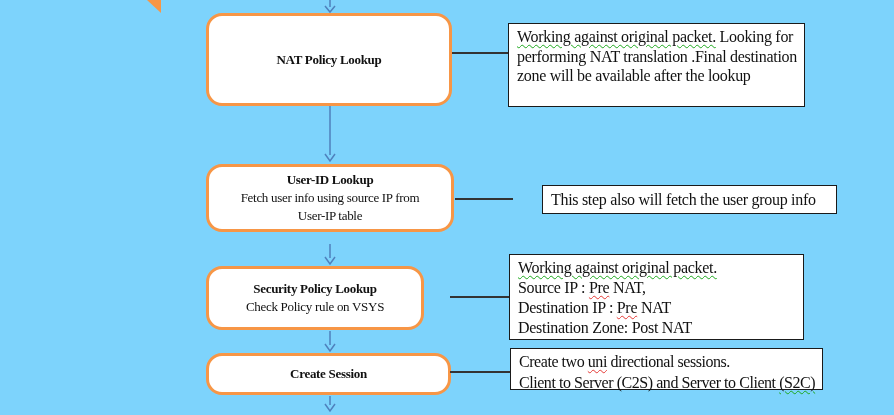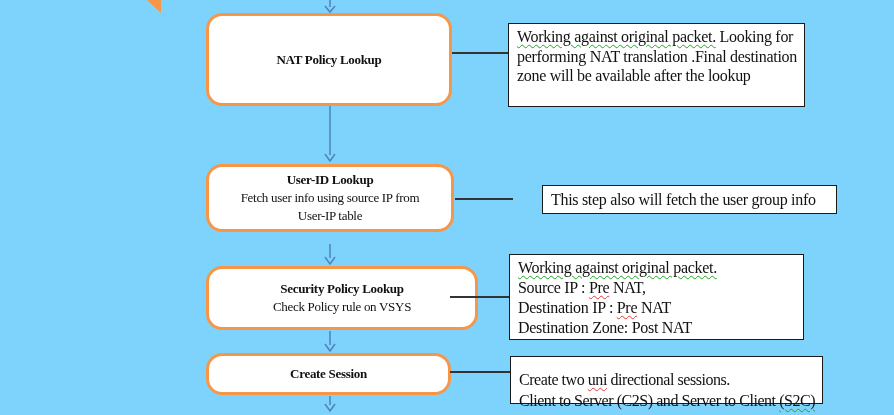--- a/index.html
+++ b/index.html
@@ -31,39 +31,39 @@
     align-items: center;
     text-align: center;
     font-size: 13px;
     line-height: 18px;
     letter-spacing: -0.3px;
     color: #111;
   }
   .step .step-title { font-weight: 700; }
   .step-0 { left: 206px; top: 13px;  width: 246px; height: 93px; }
   .step-1 { left: 206px; top: 164px; width: 248px; height: 68px; }
-  .step-2 { left: 206px; top: 266px; width: 272px; height: 64px; }
+  .step-2 { left: 206px; top: 266px; width: 218px; height: 64px; }
   .step-3 { left: 206px; top: 353px; width: 245px; height: 42px; }
 
   
   .note {
     position: absolute;
     box-sizing: border-box;
     background: #ffffff;
     border: 1.5px solid #1a1a1a;
     font-size: 16px;
     letter-spacing: -0.3px;
     color: #111;
     padding: 3px 8px;
   }
   .note .tline { white-space: pre; }
   .note-0 { left: 508px; top: 23px;  width: 297px; height: 84px; line-height: 19.5px; }
   .note-1 { left: 542px; top: 185px; width: 295px; height: 29px; display: flex; align-items: center; }
   .note-2 { left: 509px; top: 254px; width: 295px; height: 86px; line-height: 20px; }
-  .note-3 { left: 510px; top: 356px; width: 313px; height: 48px; line-height: 21px; letter-spacing: -0.45px; padding-top: 12px; }
+  .note-3 { left: 510px; top: 348px; width: 313px; height: 42px; line-height: 21px; letter-spacing: -0.45px; padding-top: 2px; }
 
   
   .sq-green {
     text-decoration: underline;
     text-decoration-style: wavy;
     text-decoration-color: #1DA81D;
     text-decoration-thickness: 1px;
     text-underline-offset: 2px;
   }
   .sq-red {

